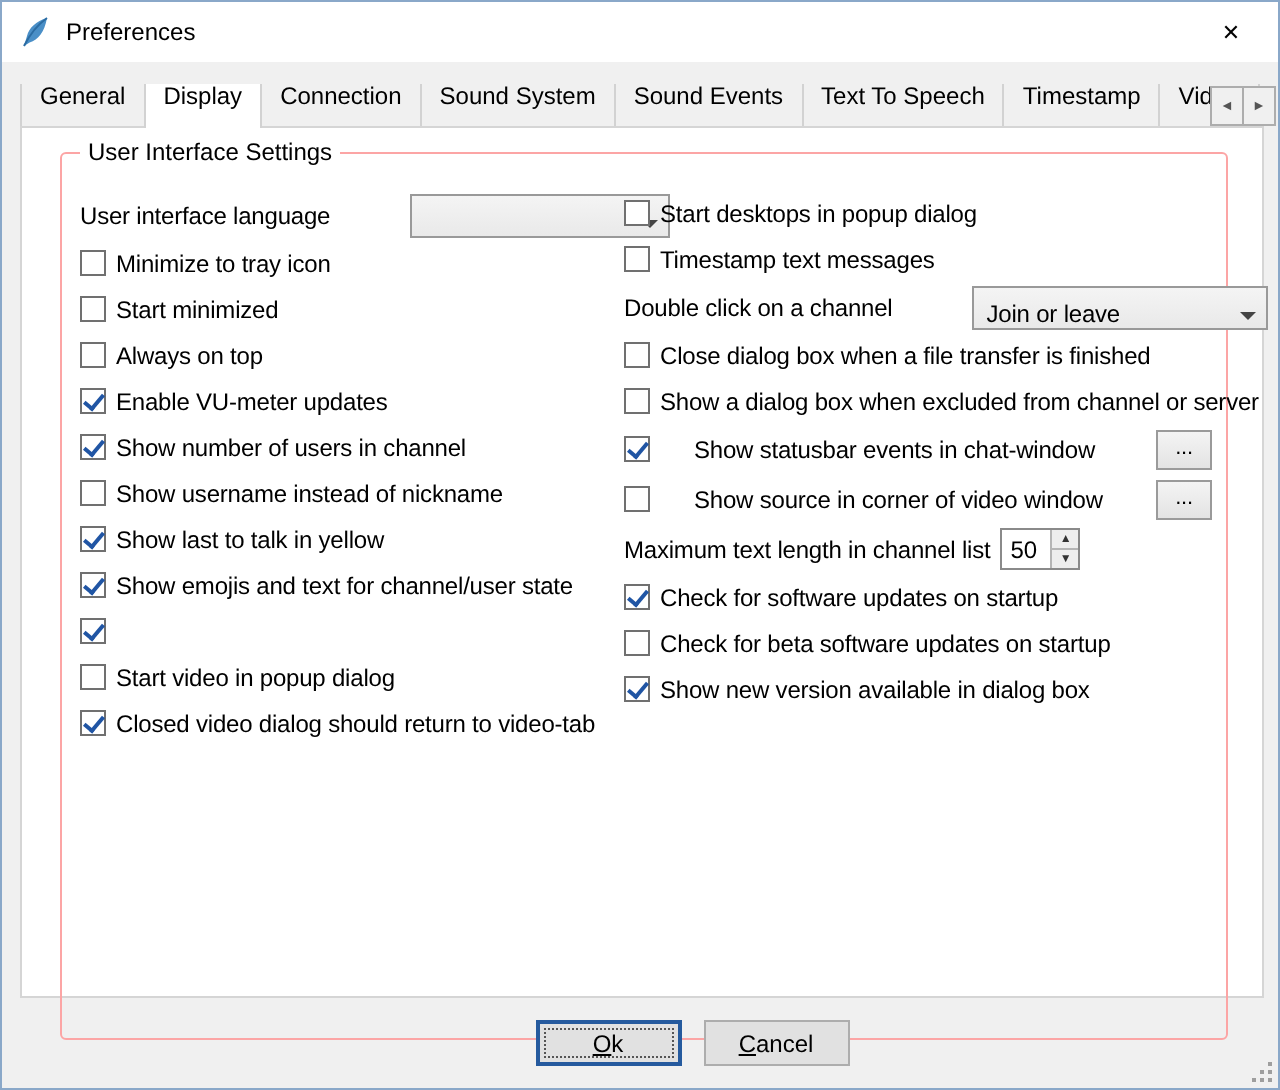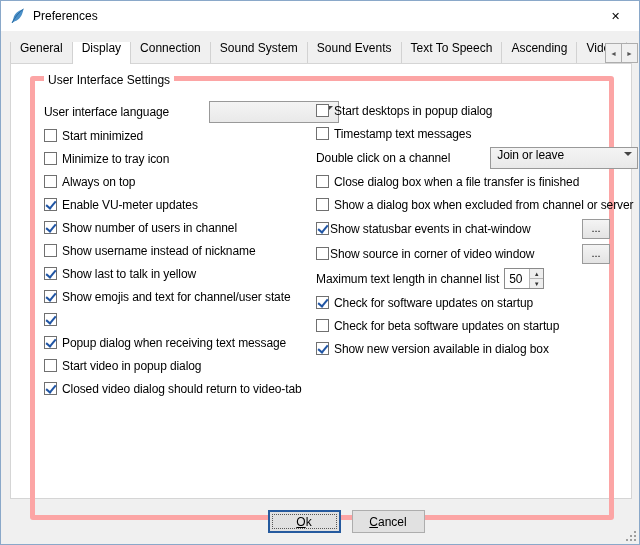--- a/index.html
+++ b/index.html
@@ -25,40 +25,40 @@
   .tab.selected { height:22px; background:#fff; position:relative; z-index:3; }
   .tabscroll { position:absolute; top:42px; right:1px; height:20px; display:flex; z-index:4; }
   .tabscroll .sc { width:17px; height:20px; background:#f0f0f0; border:1px solid #adadad;
                    display:flex; align-items:center; justify-content:center; font-size:7px; color:#555; }
   .tabscroll .sc + .sc { margin-left:-1px; }
 
   
   .pane { position:absolute; left:9px; top:62px; width:622px; height:436px;
           background:#fff; border:1px solid #d5d5d5; }
   .groupbox { position:absolute; left:19px; top:12px; width:584px; height:444px;
-              border:5px solid #fca5a5; border-radius:3px; }
+              border:1px solid #fca5a5; border-radius:3px; }
   .legend { position:absolute; top:-8px; left:9px; background:#fff; padding:0 4px; white-space:nowrap; }
 
   .col { position:absolute; top:18px; }
   .col-left  { left:9px;  width:272px; }
   .col-right { left:281px; width:294px; }
 
   .row { height:23px; display:flex; align-items:center; gap:5px; white-space:nowrap; letter-spacing:-0.1px; }
   .row.tall { height:25px; }
   .row.split { justify-content:space-between; }
 
   
-  .cbgroup { display:flex; align-items:center; gap:1px; }
+  .cbgroup { display:flex; align-items:center; gap:22px; }
   .cb { flex:none; width:13px; height:13px; background:#fff; border:1px solid #707070; position:relative; }
   .cb.checked::after { content:""; position:absolute; left:3px; top:0px; width:4px; height:8px;
                        border:solid var(--check); border-width:0 2px 2px 0; transform:rotate(40deg); }
 
   
   .combo { height:22px; border:1px solid #999; background:linear-gradient(#f4f4f4,#e9e9e9);
-           display:flex; align-items:flex-start; justify-content:space-between; padding:0 5px 0 6px; flex:none;margin-left:35px; }
+           display:flex; align-items:flex-end; justify-content:space-between; padding:0 5px 0 6px; flex:none;margin-left:35px; }
   .combo .chev { width:0; height:0; border:4px solid transparent; border-top-color:#444; margin-top:4px; }
   .combo-lang { width:130px; }
   .combo-r { width:148px; }
 
   
   .dots { flex:none; width:28px; height:20px; background:linear-gradient(#f4f4f4,#e3e3e3);
           border:1px solid #9a9a9a; display:flex; align-items:center; justify-content:center;
           font-size:11px; line-height:1; }
 
   
@@ -110,21 +110,21 @@
     <div class="tab">
         <span>Sound System</span>
       </div>
     <div class="tab">
         <span>Sound Events</span>
       </div>
     <div class="tab">
         <span>Text To Speech</span>
       </div>
     <div class="tab">
-        <span>Ascending</span>
+        <span>Timestamp</span>
       </div>
     <div class="tab">
         <span>Video</span>
       </div>
   </div>
   <div class="tabscroll">
     <span class="sc">◄</span>
     <span class="sc">►</span>
   </div>
 
@@ -137,28 +137,28 @@
         <div class="row tall split">
           <span>User interface language</span>
           <span class="combo combo-lang">
             <span></span>
             <span class="chev"></span>
           </span>
         </div>
 
         <label class="row">
           <span class="cb"></span>
+          <span>Minimize to tray icon</span>
+        </label>
+        <label class="row">
+          <span class="cb"></span>
           <span>Start minimized</span>
         </label>
         <label class="row">
           <span class="cb"></span>
-          <span>Minimize to tray icon</span>
-        </label>
-        <label class="row">
-          <span class="cb"></span>
           <span>Always on top</span>
         </label>
         <label class="row">
           <span class="cb checked"></span>
           <span>Enable VU-meter updates</span>
         </label>
         <label class="row">
           <span class="cb checked"></span>
           <span>Show number of users in channel</span>
         </label>
@@ -169,24 +169,20 @@
         <label class="row">
           <span class="cb checked"></span>
           <span>Show last to talk in yellow</span>
         </label>
         <label class="row">
           <span class="cb checked"></span>
           <span>Show emojis and text for channel/user state</span>
         </label>
         <label class="row">
           <span class="cb checked"></span>
-        </label>
-        <label class="row">
-          <span class="cb checked"></span>
-          <span>Popup dialog when receiving text message</span>
         </label>
         <label class="row">
           <span class="cb"></span>
           <span>Start video in popup dialog</span>
         </label>
         <label class="row">
           <span class="cb checked"></span>
           <span>Closed video dialog should return to video-tab</span>
         </label>
       </div>

